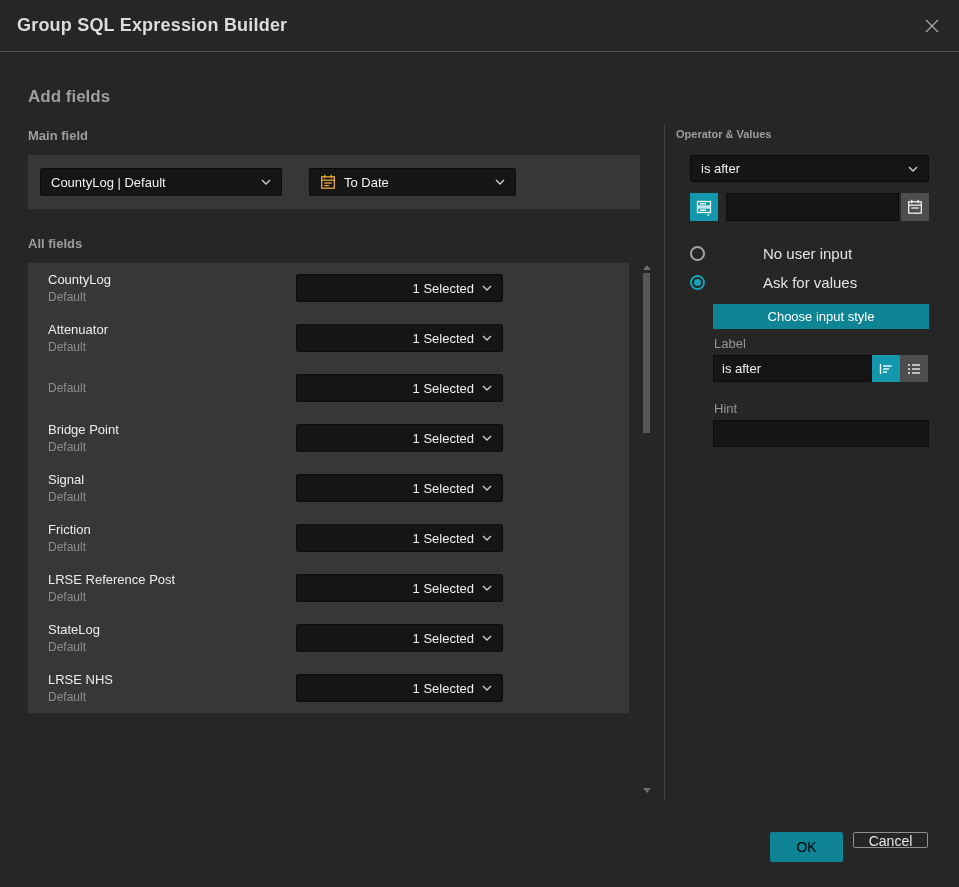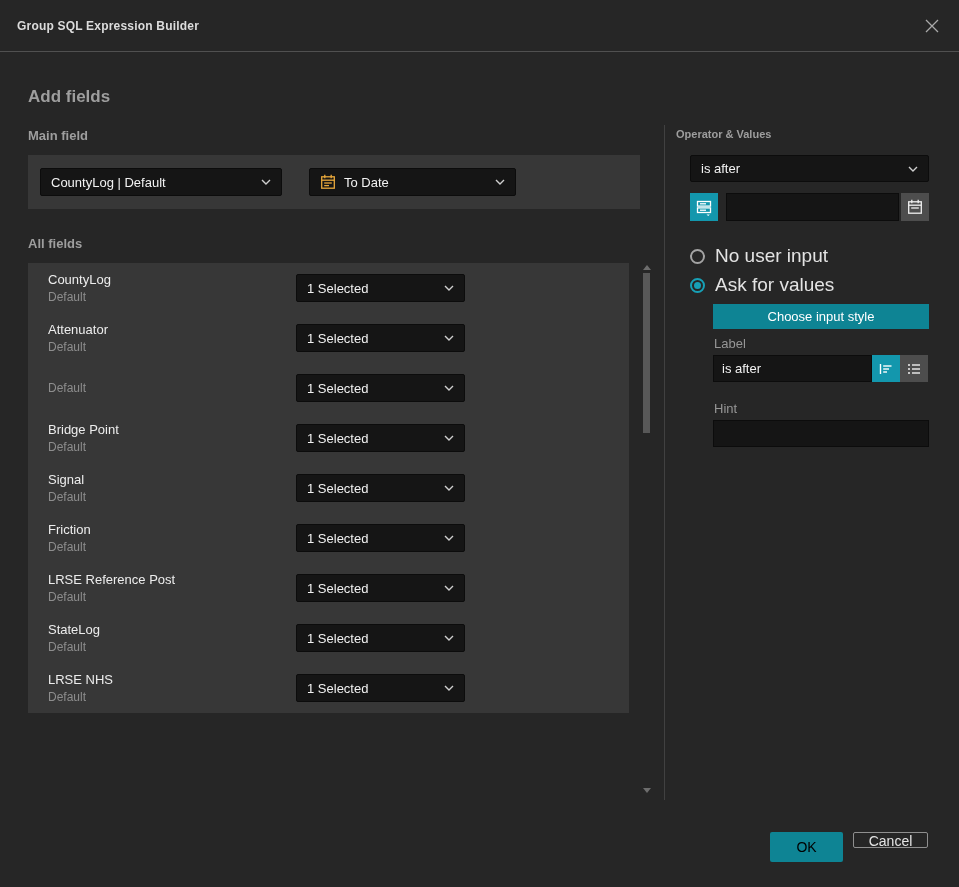--- a/index.html
+++ b/index.html
@@ -17,21 +17,21 @@
   .dialog{
     position:relative;width:959px;height:887px;background:var(--bg);
     color:#e6e6e6;overflow:hidden;
   }
   
   .hdr{
     position:absolute;top:0;left:0;right:0;height:52px;
     display:flex;align-items:center;justify-content:space-between;
     padding:0 17px;border-bottom:1px solid #505050;
   }
-  .hdr h1{font-size:12px;font-weight:600;color:#dcdcdc;letter-spacing:.2px;}
+  .hdr h1{font-size:18px;font-weight:600;color:#dcdcdc;letter-spacing:.2px;}
   .close-x{width:20px;height:20px;cursor:pointer;display:flex;align-items:center;justify-content:center;}
   
   .sec-h{position:absolute;font-size:17px;font-weight:700;color:var(--heading);}
   
   .select{
     background:var(--input);border:1px solid #0c0c0c;border-radius:2px;
     display:flex;align-items:center;height:28px;padding:0 10px;cursor:pointer;
     color:#f2f2f2;font-size:13px;
   }
   .select .sel-label{flex:1;white-space:nowrap;overflow:hidden;}
@@ -45,21 +45,21 @@
   .sel-todate{width:207px;}
   .cal-ic{display:flex;align-items:center;margin-right:8px;}
   
   .list{position:absolute;left:28px;top:263px;width:601px;}
   .row{
     position:relative;height:50px;margin-bottom:0;background:var(--panel);
     display:flex;flex-direction:column;justify-content:center;padding-left:20px;
   }
   .row-name{font-size:13px;color:#ededed;margin-bottom:3px;}
   .row-sub{font-size:12px;color:#8d8d8d;}
-  .row-select{position:absolute;left:268px;top:11px;width:169px;}
+  .row-select{position:absolute;left:268px;top:11px;width:207px;text-align:right;}
   
   .scrollbar{position:absolute;left:642px;top:263px;width:9px;height:532px;}
   .scroll-up,.scroll-down{position:absolute;left:1px;width:0;height:0;border-left:4px solid transparent;border-right:4px solid transparent;}
   .scroll-up{top:2px;border-bottom:5px solid #6d6d6d;}
   .scroll-down{bottom:2px;border-top:5px solid #6d6d6d;}
   .scroll-thumb{position:absolute;left:1px;top:10px;width:7px;height:160px;background:#585858;cursor:pointer;}
   
   .vdiv{position:absolute;left:664px;top:125px;width:1px;height:675px;background:#414141;}
   
   .sel-operator{position:absolute;left:690px;top:155px;width:239px;height:27px;}
@@ -70,21 +70,21 @@
   .txt-input{
     background:var(--input);border:1px solid #0c0c0c;border-radius:0;
     color:#f2f2f2;font-size:13px;padding:0 8px;outline:none;height:28px;
     font-family:"Liberation Sans",sans-serif;
   }
   .val-input{flex:1;margin:0 2px 0 8px;width:165px;}
   .radio-row{position:absolute;left:690px;display:flex;align-items:center;gap:10px;cursor:pointer;}
   .radio{width:15px;height:15px;border-radius:50%;border:2px solid #a3a3a3;background:transparent;}
   .radio.sel{border-color:#17a0b6;display:flex;align-items:center;justify-content:center;}
   .radio.sel::after{content:"";width:7px;height:7px;border-radius:50%;background:#17a0b6;}
-  .radio-label{font-size:19px;color:#e3e3e3;}
+  .radio-label{font-size:15px;color:#e3e3e3;margin-left:48px;}
   .choose-btn{
     position:absolute;left:713px;top:304px;width:216px;height:25px;
     background:var(--accent);border:none;color:#fff;font-size:13px;cursor:pointer;
     font-family:"Liberation Sans",sans-serif;
   }
   .mini-h{position:absolute;font-size:13px;color:#969696;}
   .label-input{position:absolute;left:713px;top:355px;width:159px;height:27px;}
   .style-btns{position:absolute;left:872px;top:355px;display:flex;}
   .style-btns .sq-btn{width:28px;height:27px;}
   .hint-input{position:absolute;left:713px;top:420px;width:216px;height:27px;}

